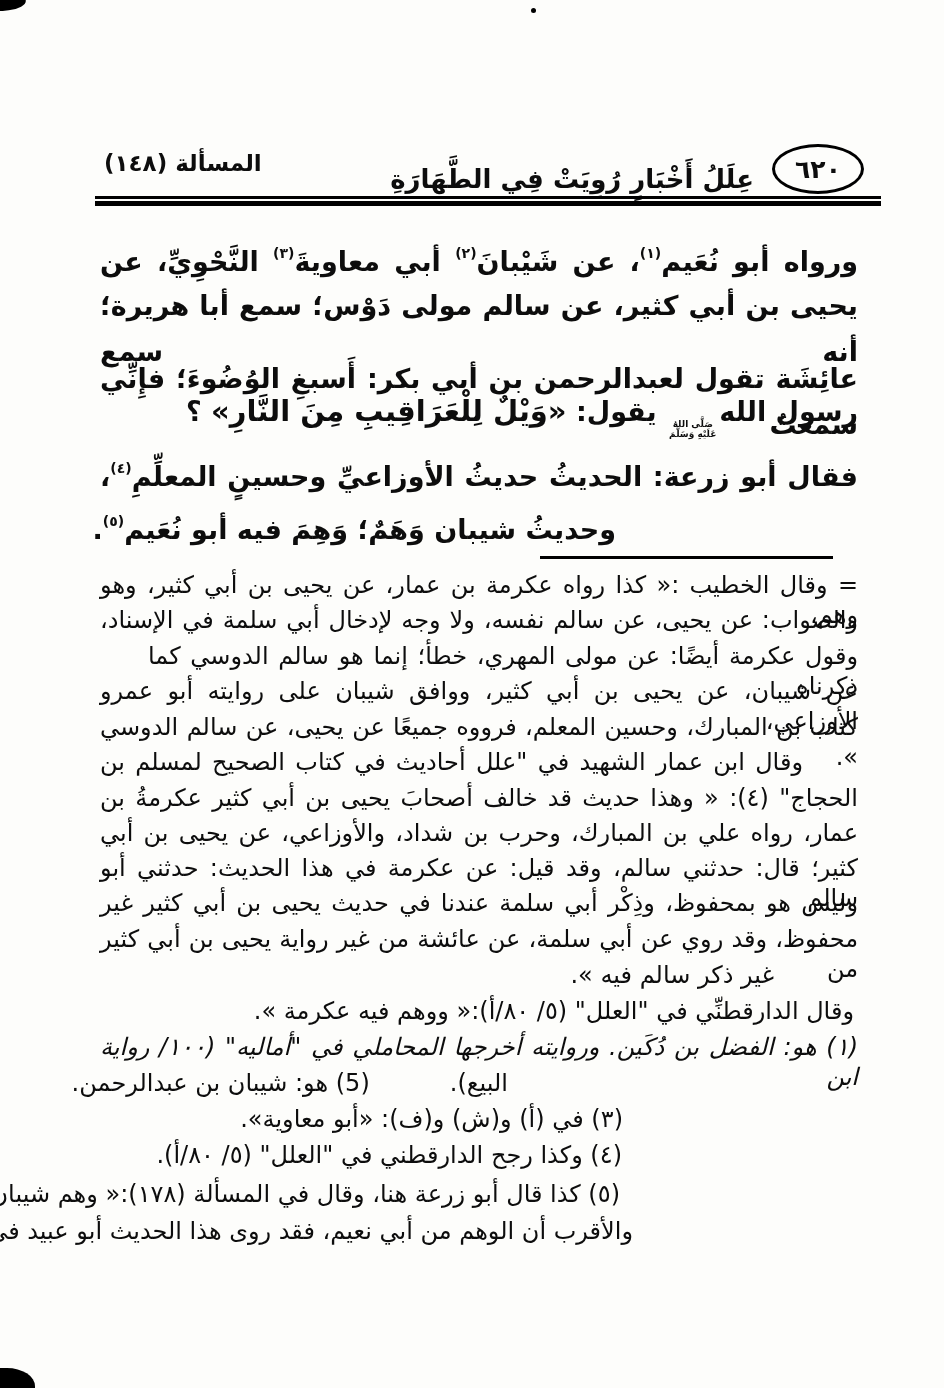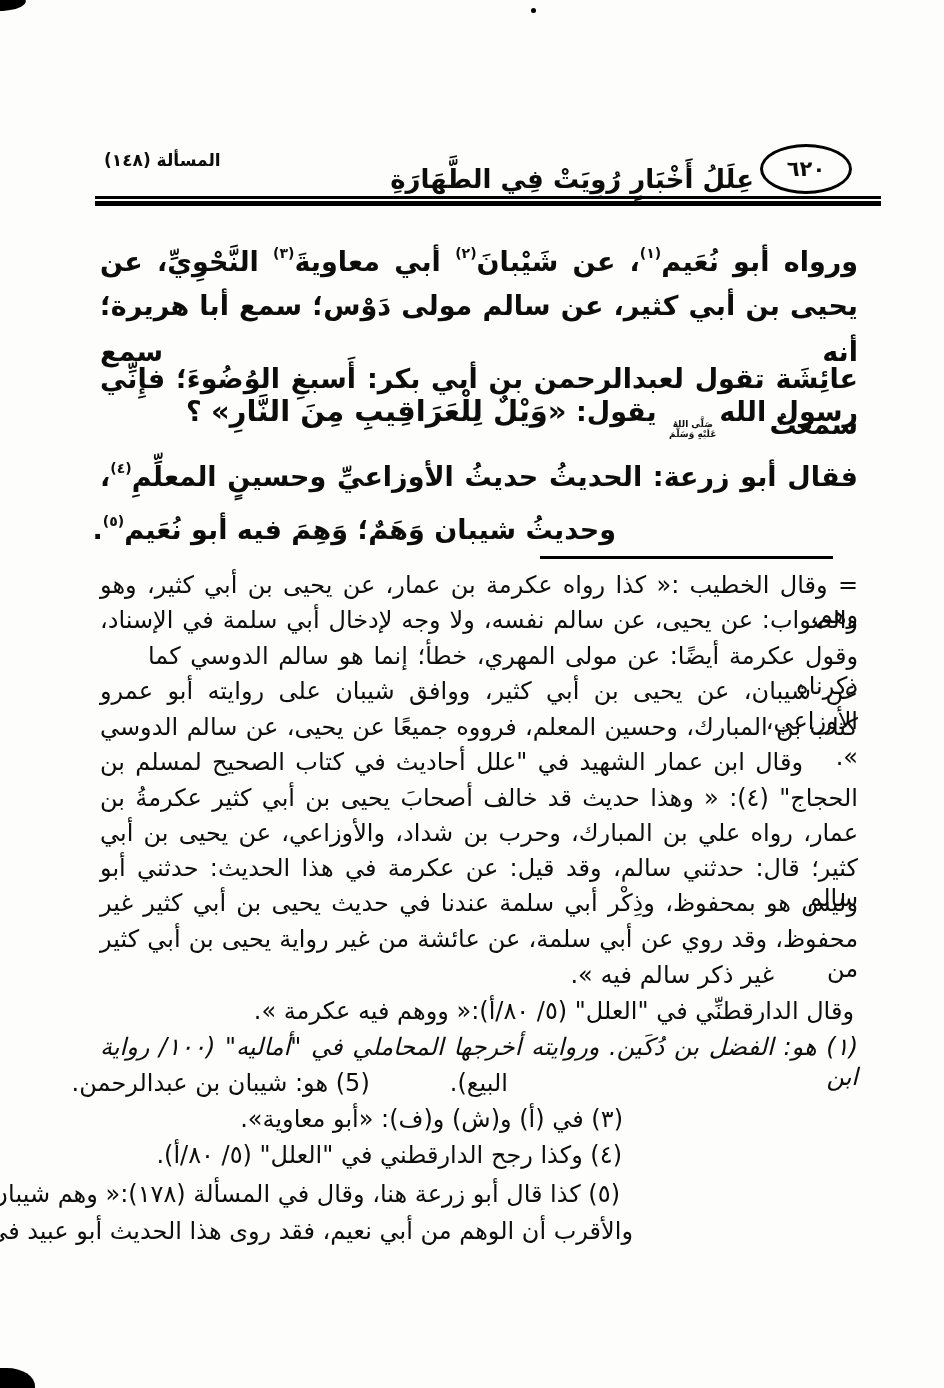--- a/index.html
+++ b/index.html
@@ -8,32 +8,32 @@
     width:944px;height:1388px;
     background:#fdfdfb;
     color:#0d0d0d;
     font-family:"DejaVu Sans", sans-serif;
     direction:rtl;
     overflow:hidden;
   }
   
   .issue-label{
     position:absolute;top:150px;left:104px;
-    font-size:17px;font-weight:bold;white-space:nowrap;
+    font-size:23px;font-weight:bold;white-space:nowrap;
   }
   .book-title{
     position:absolute;top:164px;right:190px;
     font-size:26px;font-weight:bold;white-space:nowrap;
   }
   .page-badge{
-    position:absolute;top:144px;right:92px;
+    position:absolute;top:144px;right:80px;
     width:86px;height:44px;
     border:3px solid #000;border-radius:50%;
     display:flex;align-items:center;justify-content:center;
-    font-size:21px;font-weight:bold;
+    font-size:25px;font-weight:bold;
   }
   .header-rule{position:absolute;top:196px;left:95px;width:786px;}
   .header-rule .thin{height:3px;background:#000;}
   .header-rule .gap{height:2px;background:transparent;}
   .header-rule .thick{height:5px;background:#000;}
   
   .bline{
     position:absolute;right:86px;left:100px;
     font-size:27px;font-weight:bold;line-height:46px;
     text-align:right;white-space:nowrap;

